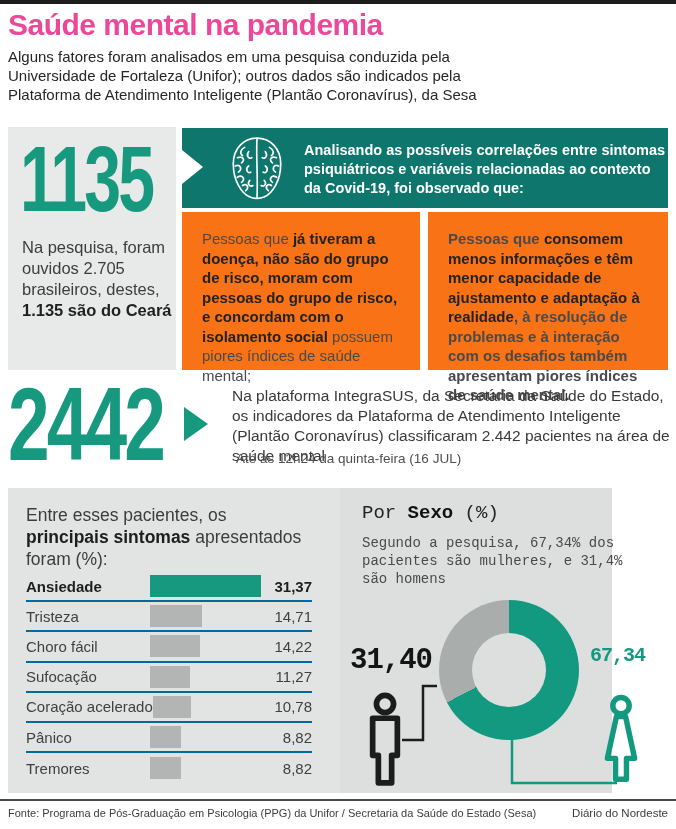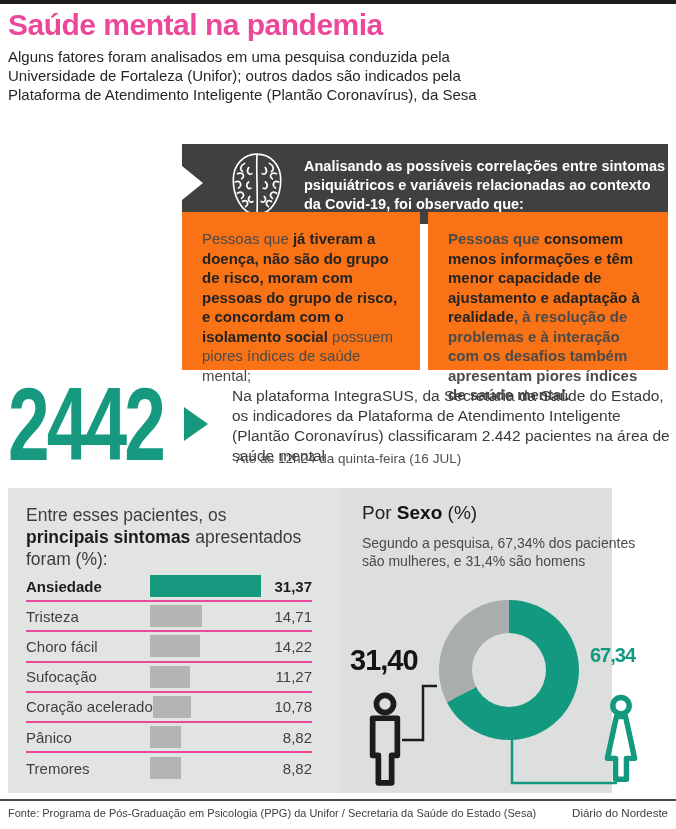--- a/index.html
+++ b/index.html
@@ -12,21 +12,21 @@
   .title { position:absolute; left:8px; top:8px; font-size:30px; font-weight:bold; color:#ec4899; letter-spacing:-0.5px; }
   .subtitle { position:absolute; left:8px; top:47px; width:524px; font-size:15px; line-height:19px; color:#262626; }
 
   
   .panel1 { position:absolute; left:8px; top:127px; width:168px; height:243px; background:#e8eae9; }
   .stat-number { color:#16997f; font-weight:bold; line-height:1; letter-spacing:-4px; transform:scaleX(0.72); transform-origin:left top; white-space:nowrap; }
   .stat1-number { position:absolute; left:12px; top:6px; font-size:92px; }
   .stat1-text { position:absolute; left:14px; top:110px; width:152px; font-size:16.5px; line-height:21px; color:#3d3d3d; }
   .stat1-text b { color:#1f1f1f; }
 
-  .callout { position:absolute; left:182px; top:144px; width:486px; height:80px; background:#404040; }
+  .callout { position:absolute; left:182px; top:128px; width:486px; height:80px; background:#0f766e; }
   .callout-notch { position:absolute; left:0; top:22px; width:0; height:0;
     border-top:17px solid transparent; border-bottom:17px solid transparent; border-left:21px solid #ffffff; }
   .brain-wrap { position:absolute; left:42px; top:7px; width:66px; height:66px; }
   .callout-text { position:absolute; left:122px; top:13px; width:362px; font-size:14.5px; font-weight:bold; color:#ffffff; line-height:19px; }
 
   .finding { position:absolute; top:212px; height:158px; background:#f97316; padding:17px 16px 0 20px; font-size:15px; line-height:19.5px; color:#4a4a4a; }
   .finding b { color:#232323; }
   .finding-left { left:182px; width:238px; }
   .finding-right { left:428px; width:240px;font-weight:bold; }
 
@@ -36,29 +36,29 @@
     border-top:17px solid transparent; border-bottom:17px solid transparent; border-left:24px solid #16997f; }
   .stat2-text { position:absolute; left:232px; top:386px; width:450px; font-size:15.5px; line-height:20px; color:#3a3a3a; }
   .stat2-time { position:absolute; left:236px; top:451px; font-size:13.5px; color:#4f4f4f; }
 
   
   .panel-symptoms { position:absolute; left:8px; top:488px; width:356px; height:305px; background:#e2e4e3; }
   .symptoms-heading { position:absolute; left:18px; top:16px; width:278px; font-size:17.5px; line-height:22px; color:#3c3c3c; }
   .symptoms-heading b { color:#1d1d1d; }
   .symptom-rows { position:absolute; left:18px; top:84px; width:286px; }
   .bar-row { display:flex; align-items:center; height:30.2px; position:relative; }
-  .bar-row.sep { border-bottom:2px solid #ec4899; }
+  .bar-row.sep { border-bottom:2px solid #0369a1; }
   .bar-label { flex:0 0 124px; font-size:15px; color:#3f3f3f; white-space:nowrap; }
   .bar { height:22px; background:#b2b5b4; flex:0 0 auto; }
   .bar-value { margin-left:auto; font-size:15px; color:#3f3f3f; }
   .bar-row.highlight .bar-label, .bar-row.highlight .bar-value { font-weight:bold; color:#1d1d1d; }
   .bar-row.highlight .bar { background:#16997f; }
 
   
-  .panel-sex { position:absolute; left:340px; top:488px; width:272px; height:305px; background:#dddfde; }
+  .panel-sex { position:absolute; left:340px; top:488px; width:272px; height:305px; background:#dddfde;font-family:Liberation Mono, monospace; }
   .sex-heading { position:absolute; left:22px; top:14px; font-size:19px; color:#222; }
   .sex-heading b { color:#111; }
   .sex-subtitle { position:absolute; left:22px; top:46px; width:292px; font-size:14px; line-height:18px; color:#4a4a4a; }
   .donut { position:absolute; left:99px; top:112px; width:140px; height:140px; border-radius:50%; }
   .donut-hole { position:absolute; left:132px; top:145px; width:74px; height:74px; border-radius:50%; background:#dddfde; }
   .male-value { position:absolute; left:10px; top:156px; font-size:29px; font-weight:bold; color:#141414; letter-spacing:-1px; }
   .female-value { position:absolute; left:250px; top:156px; font-size:20px; font-weight:bold; color:#12997f; letter-spacing:-1px; }
   .connectors { position:absolute; left:0; top:0; width:328px; height:305px; }
   .person { position:absolute; }
   .person-male { left:26px; top:204px; }
@@ -71,20 +71,24 @@
 </style>
 </head>
 <body>
 
 <div class="page">
   <div class="topbar"></div>
 
   <h1 class="title">Saúde mental na pandemia</h1>
   <p class="subtitle">Alguns fatores foram analisados em uma pesquisa conduzida pela Universidade de Fortaleza (Unifor); outros dados são indicados pela Plataforma de Atendimento Inteligente (Plantão Coronavírus), da Sesa</p>
 
+  <div class="panel1">
+    <div class="stat-number stat1-number">1135</div>
+    <p class="stat1-text"><span>Na pesquisa, foram ouvidos 2.705 brasileiros, destes, </span><b>1.135 são do Ceará</b></p>
+  </div>
 
   <div class="callout">
     <div class="callout-notch"></div>
     <div class="brain-wrap">
       <svg viewBox="0 0 64 64" width="66" height="66" fill="none" stroke="#ffffff" stroke-width="1.6" stroke-linecap="round" stroke-linejoin="round">
         <path d="M32,3 C20,3 9,12 9,28 C9,44 17,57 25,60 C29,62 35,62 39,60 C47,57 55,44 55,28 C55,12 44,3 32,3 Z"></path>
         <path d="M32,4 C31,20 33,40 32,61"></path>
         <path d="M20,12 C16,14 15,18 18,20"></path>
         <path d="M13,22 C18,20 21,24 17,27"></path>
         <path d="M11,30 C16,28 18,33 14,36"></path>

